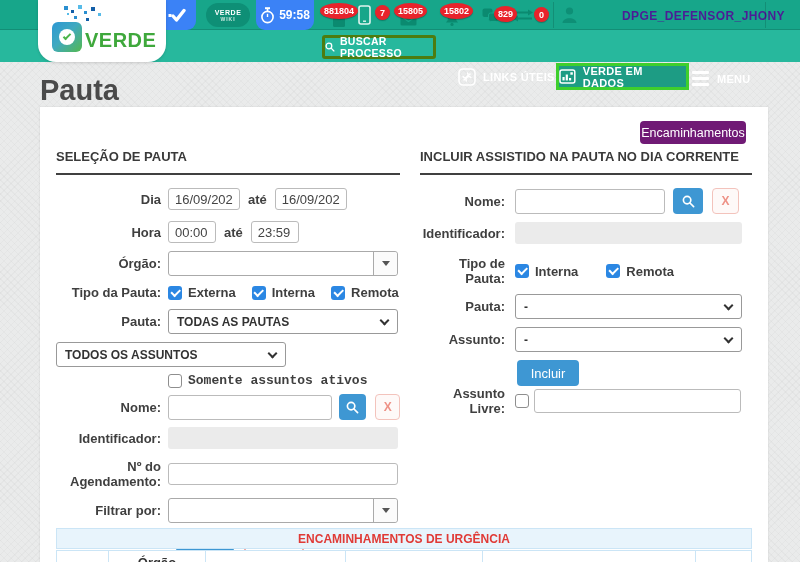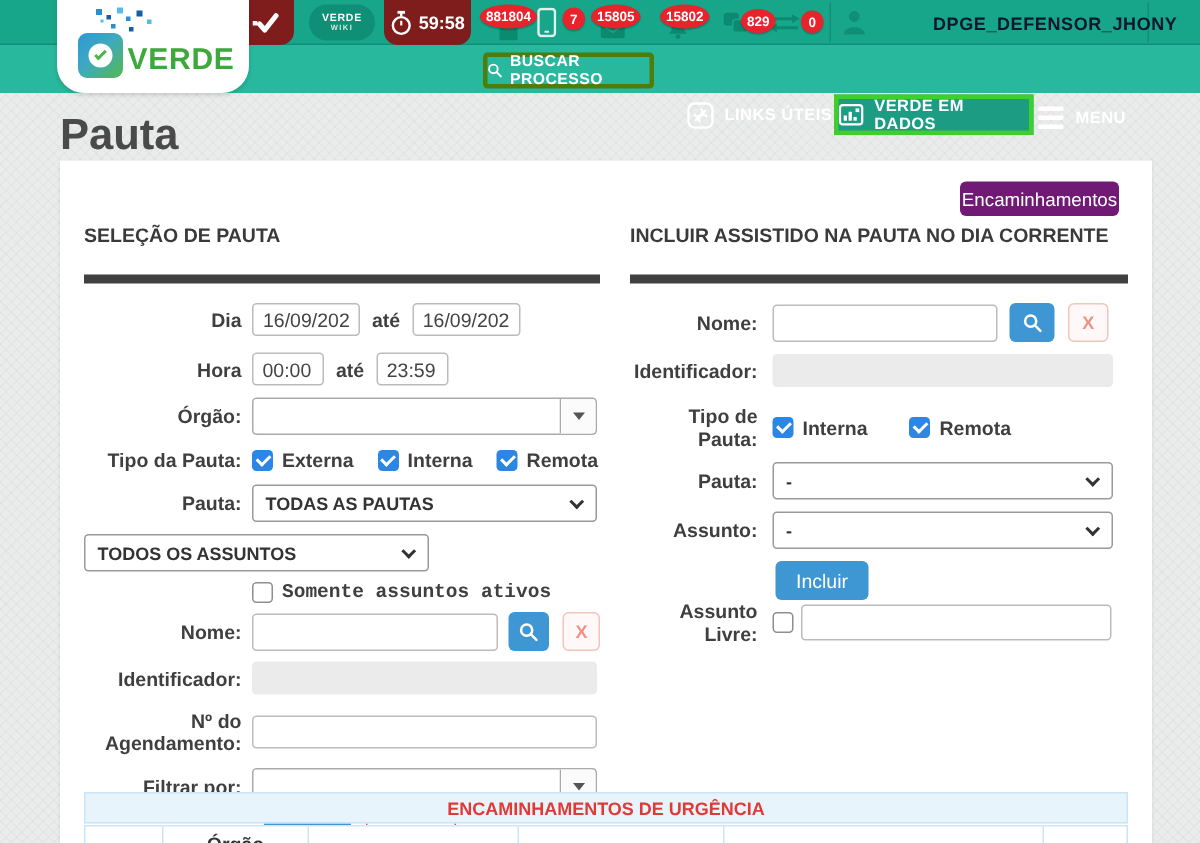--- a/index.html
+++ b/index.html
@@ -10,35 +10,35 @@
     background-image:
       repeating-linear-gradient(45deg, rgba(0,0,0,.022) 0 1px, transparent 1px 5px),
       repeating-linear-gradient(-45deg, rgba(0,0,0,.022) 0 1px, transparent 1px 5px);
     position:relative;
   }
   
   .topstrip { position:absolute; left:0; top:0; width:800px; height:30px;
     background:#17A68A; border-bottom:1px solid rgba(0,0,0,.14); z-index:5; }
   .navbar { position:absolute; left:0; top:30px; width:800px; height:32px;
     background:#27B89D; z-index:4; }
-  .seg { position:absolute; top:0; height:30px; background:#7f1d1d;
+  .seg { position:absolute; top:0; height:30px; background:#3b82f6;
     border-radius:0 0 9px 9px; display:flex; align-items:center; justify-content:center; }
   .pill { position:absolute; background:#0E8F76; border-radius:12px;
     display:flex; flex-direction:column; align-items:center; justify-content:center; }
   .pill .l1 { font-size:7px; font-weight:bold; color:#fff; letter-spacing:.5px; }
   .pill .l2 { font-size:5px; font-weight:bold; color:#CFEAE2; letter-spacing:1px; }
   .timer-text { color:#fff; font-weight:bold; font-size:12px; margin-left:4px; }
   .badge { position:absolute; background:#E8232B; color:#fff; font-weight:bold;
     font-size:9px; display:flex; align-items:center; justify-content:center;
     box-shadow:0 1px 1px rgba(0,0,0,.25); z-index:6; }
   .badge.big { height:16px; border-radius:50%; padding:0 4px; }
   .badge.dot { width:15px; height:15px; border-radius:50%; }
   .vsep { position:absolute; top:2px; width:1px; height:26px; background:rgba(0,0,0,.14); }
   .username { position:absolute; left:583px; top:9px; font-size:12px; font-weight:bold;
-    letter-spacing:.4px; color:#0f172a;padding-left:39px; }
+    letter-spacing:.4px; color:#4c1d95;padding-left:39px; }
   .darkicon { position:absolute; color:#0B8A70; }
   
   .logo-card { position:absolute; left:38px; top:0; width:128px; height:62px;
     background:#fff; border-radius:0 0 18px 18px; z-index:10;
     box-shadow:0 1px 3px rgba(0,0,0,.15); }
   .logo-sq { position:absolute; left:14px; top:22px; width:30px; height:30px;
     border-radius:6px; background:linear-gradient(135deg,#2D98D4 0%,#3FA9C0 45%,#54B94F 100%); }
   .logo-circ { position:absolute; left:7px; top:7px; width:16px; height:16px;
     border-radius:50%; background:#fff; display:flex; align-items:center; justify-content:center; }
   .logo-circ i { display:block; width:8px; height:4px; border-left:2px solid #4CB54A;
@@ -63,21 +63,21 @@
     font-weight:bold; color:#4A4A4A; }
   .panel { position:absolute; left:40px; top:107px; width:728px; height:470px;
     background:#fff; box-shadow:0 0 2px rgba(0,0,0,.10); }
   .enc-btn { position:absolute; left:600px; top:14px; width:106px; height:23px;
     background:#701a75; border:none; border-radius:4px; color:#fff; font-size:12.5px;
     font-family:"Liberation Sans",sans-serif; }
   .col { position:absolute; top:42px; }
   .col-left { left:16px; width:344px; }
   .col-right { left:380px; width:332px; }
   .sec-head { font-size:13px; font-weight:bold; color:#3A3A3A;
-    border-bottom:6px solid #404040; padding-bottom:19px; margin-bottom:13px; }
+    border-bottom:2px solid #404040; padding-bottom:9px; margin-bottom:13px; }
   .frow { display:flex; align-items:center; }
   .flabel { font-size:13px; font-weight:bold; color:#3F3F3F; text-align:right; flex:0 0 auto; }
   .col-left .flabel { width:105px; margin-right:7px; }
   .col-right .flabel { width:85px; margin-right:10px; }
   .tinput { height:22px; border:1px solid #BBB; border-radius:3px; font-size:13px;
     font-family:"Liberation Sans",sans-serif; color:#444; padding:0 6px; background:#fff; }
   .dis { height:22px; background:#EBEBEB; border:none; border-radius:3px; }
   .sel { position:relative; height:25px; border:1px solid #999; border-radius:3px;
     background:#fff; display:flex; align-items:center; padding:0 24px 0 8px;
     font-size:12px; font-weight:bold; color:#333; }

